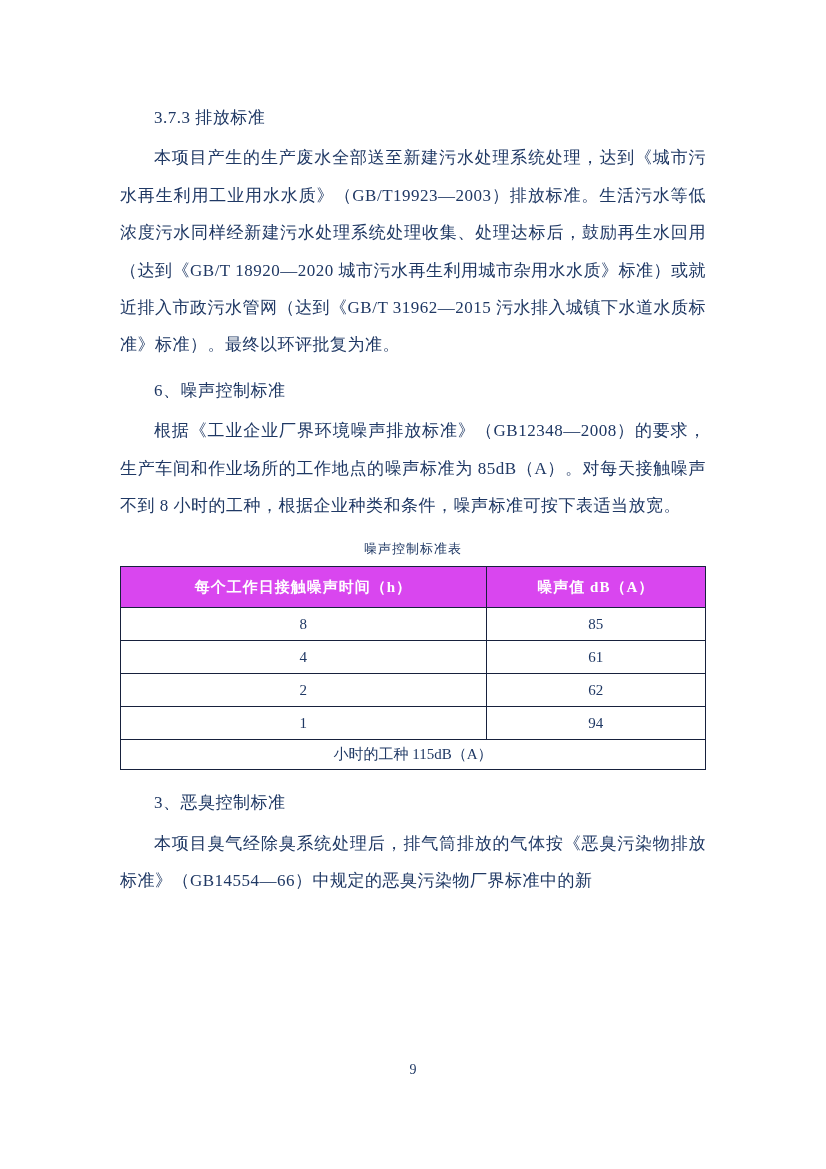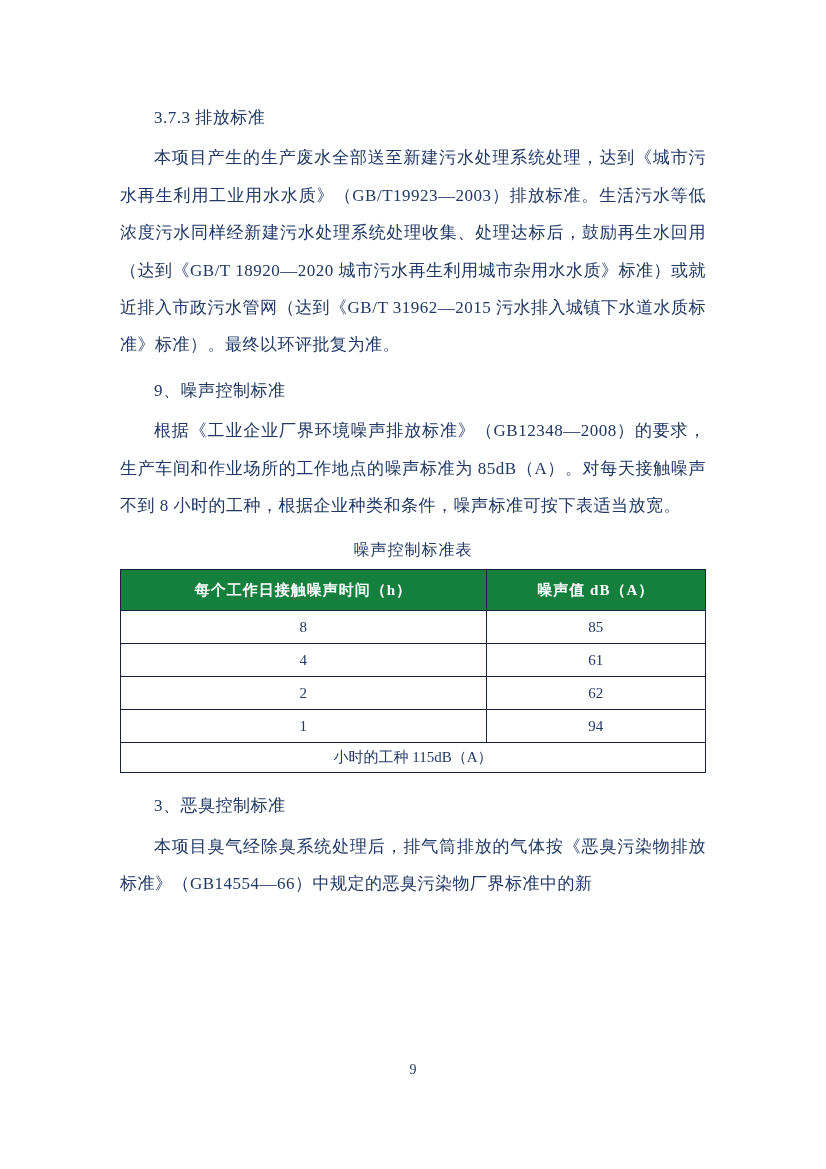--- a/index.html
+++ b/index.html
@@ -30,40 +30,40 @@
     margin: 3px 0;
     letter-spacing: 0.5px;
   }
   .indent {
     text-indent: 2em;
   }
   .sub-title {
     margin-top: 8px;
   }
   .table-caption {
-    font-size: 16px;
+    font-size: 13px;
     text-align: center;
     margin-top: 16px;
     margin-bottom: 8px;
     letter-spacing: 1px;
   }
   table.noise {
     width: 100%;
     border-collapse: collapse;
     table-layout: fixed;
   }
   table.noise th,
   table.noise td {
     border: 1px solid #17213d;
     text-align: center;
     vertical-align: middle;
     padding: 0;
   }
   table.noise th {
-    background: #15803d;
+    background: #d946ef;
     color: #ffffff;
     font-weight: bold;
     font-size: 15px;
     height: 40px;
     letter-spacing: 1px;
   }
   table.noise td {
     font-size: 15px;
     color: #1F3864;
     height: 32px;
@@ -86,21 +86,21 @@
 </head>
 <body>
 
 <div class="page">
 
   <p class="para indent">3.7.3 排放标准</p>
 
 
   <p class="para indent">本项目产生的生产废水全部送至新建污水处理系统处理，达到《城市污水再生利用工业用水水质》（GB/T19923—2003）排放标准。生活污水等低浓度污水同样经新建污水处理系统处理收集、处理达标后，鼓励再生水回用（达到《GB/T 18920—2020 城市污水再生利用城市杂用水水质》标准）或就近排入市政污水管网（达到《GB/T 31962—2015 污水排入城镇下水道水质标准》标准）。最终以环评批复为准。</p>
 
-  <p class="para indent sub-title">9、噪声控制标准</p>
+  <p class="para indent sub-title">6、噪声控制标准</p>
 
   <p class="para indent">根据《工业企业厂界环境噪声排放标准》（GB12348—2008）的要求，生产车间和作业场所的工作地点的噪声标准为 85dB（A）。对每天接触噪声不到 8 小时的工种，根据企业种类和条件，噪声标准可按下表适当放宽。</p>
 
   <div class="table-caption">噪声控制标准表</div>
 
   <table class="noise">
     <colgroup>
       <col class="c-time">
       <col class="c-val">
     </colgroup>

